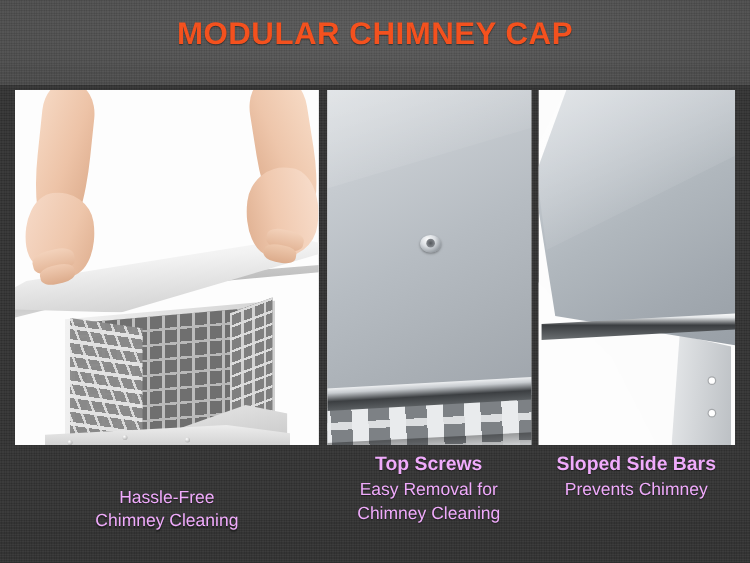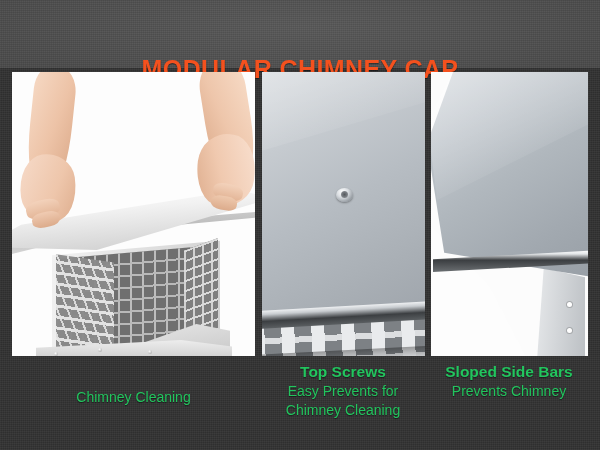--- a/index.html
+++ b/index.html
@@ -52,21 +52,20 @@
     position: absolute;
     left: 0; top: 13px;
     width: 600px;
     text-align: center;
     font-size: 25px;
     font-weight: bold;
     letter-spacing: .4px;
     color: #f4511e;
     text-shadow: 0 1px 1px rgba(0,0,0,.45);
     white-space: nowrap;
-    margin-top: 42px;
   }
 
   
   .panel {
     position: absolute;
     overflow: hidden;
     background: #ffffff;
   }
   #panel-1 { left: 12px;  top: 72px; width: 243px; height: 284px; }
   #panel-2 { left: 262px; top: 72px; width: 163px; height: 284px; }
@@ -296,21 +295,21 @@
     left: -4px; top: 150px;
     width: 120px; height: 140px;
     background: #fdfdfd;
     clip-path: polygon(0% 0%, 52% 46%, 82% 96%, 0% 100%);
   }
 
   
   .cap {
     position: absolute;
     text-align: center;
-    color: #22c55e;
+    color: #f0abfc;
     text-shadow: 0 1px 1px rgba(0,0,0,.5);
   }
   .cap-head {
     font-size: 15.5px;
     font-weight: bold;
     line-height: 20px;
     white-space: nowrap;
   }
   .cap-sub {
     font-size: 14px;
@@ -386,26 +385,27 @@
     <div class="p3-bar">
       <div class="p3-hole" style="left:30px; top:34px;"></div>
       <div class="p3-hole" style="left:30px; top:60px;"></div>
     </div>
     <div class="p3-lid"></div>
     <div class="p3-sheen"></div>
     <div class="p3-edge"></div>
   </div>
 
   <div class="cap" id="cap-1">
+    <div class="cap-sub">Hassle-Free</div>
     <div class="cap-sub">Chimney Cleaning</div>
   </div>
 
   <div class="cap" id="cap-2">
     <div class="cap-head">Top Screws</div>
-    <div class="cap-sub">Easy Prevents for</div>
+    <div class="cap-sub">Easy Removal for</div>
     <div class="cap-sub">Chimney Cleaning</div>
   </div>
 
   <div class="cap" id="cap-3">
     <div class="cap-head">Sloped Side Bars</div>
     <div class="cap-sub">Prevents Chimney</div>
   </div>
 
 </div>
 

